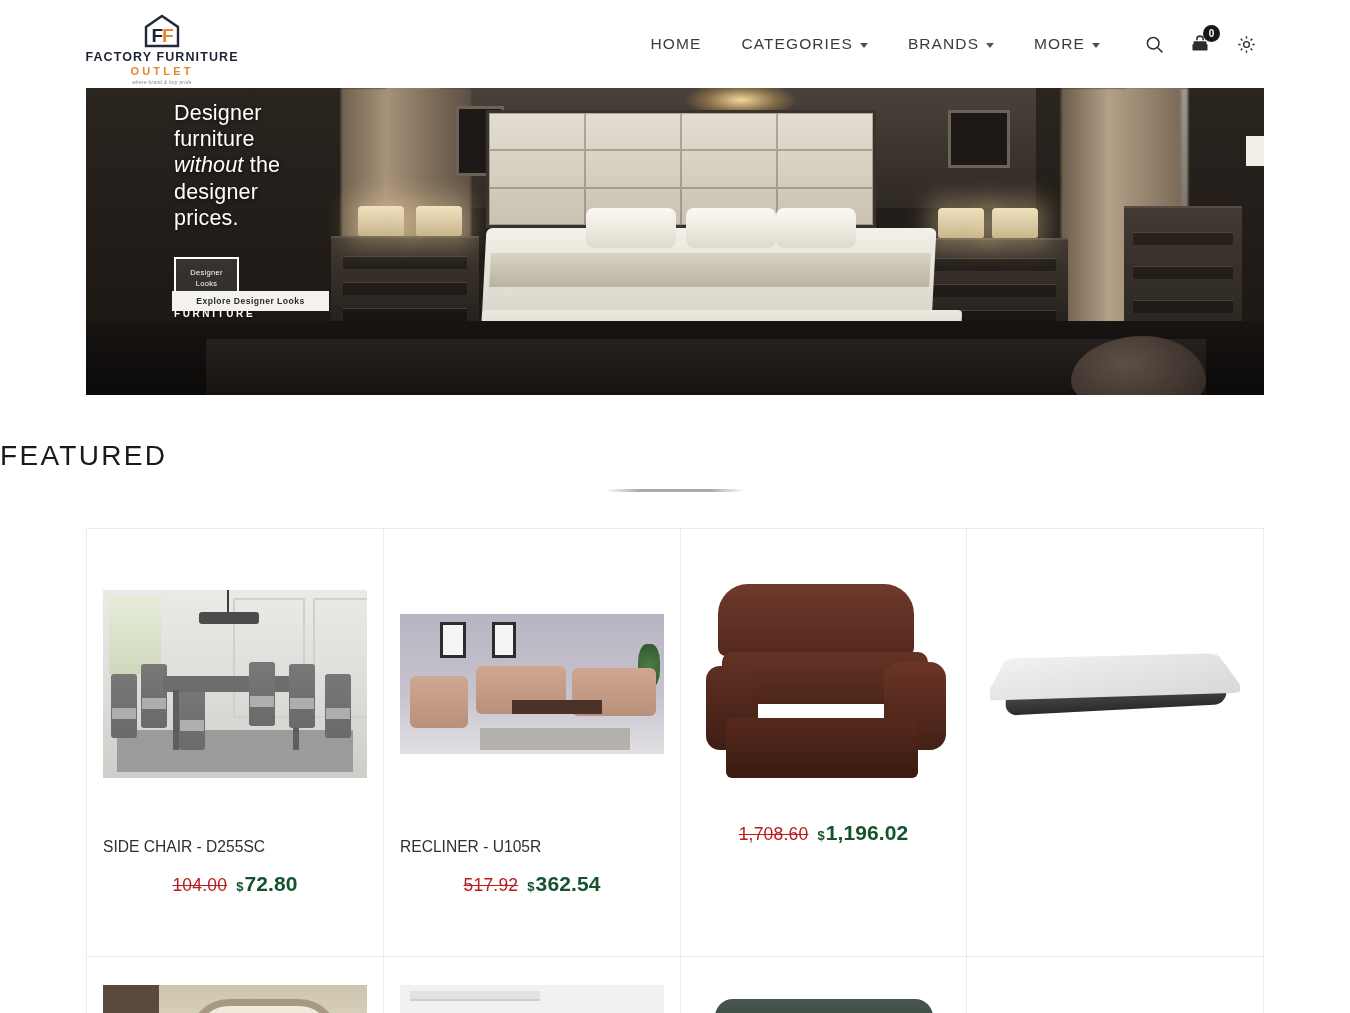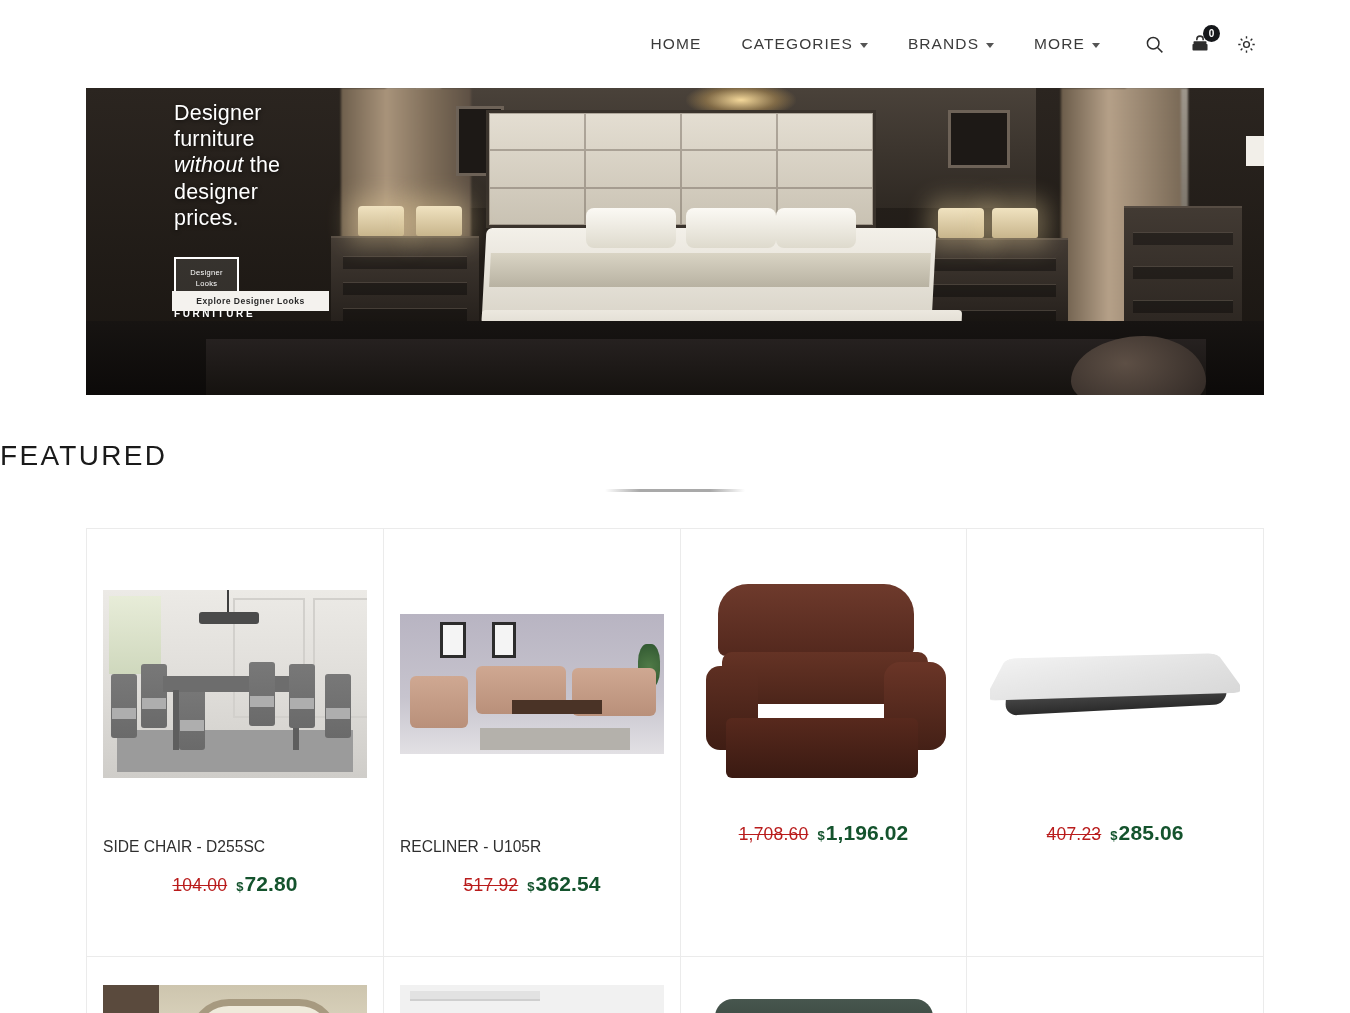--- a/index.html
+++ b/index.html
@@ -440,20 +440,33 @@
   .t-bar .shelf { position:absolute; left:10px; top:6px; width:130px; height:10px; background:#e2e2e2; border-bottom:2px solid #cfcfcf; }
   .t-pillow { width: 230px; height: 78px; background:#fff; }
   .t-pillow .pil { position:absolute; left:6px; top:14px; width:218px; height:64px; background:linear-gradient(180deg,#47564e,#2c3731); border-radius:18px 18px 6px 6px; }
   .t-brick { width: 264px; height: 80px; background:#fff; }
 </style>
 </head>
 <body>
 
 <div class="header">
 
+  <div class="logo-wrap">
+    <div class="logo-house">
+      <svg width="42" height="34" viewBox="0 0 42 34" aria-hidden="true">
+        <path d="M21 2 L37 13 L37 32 L5 32 L5 13 Z" fill="none" stroke="#20283a" stroke-width="2.4"></path>
+      </svg>
+      <div class="logo-ff" style="position:absolute;">
+        <span class="f1">F</span><span class="f2">F</span>
+      </div>
+    </div>
+    <div class="logo-name">FACTORY FURNITURE</div>
+    <div class="logo-sub">OUTLET</div>
+    <div class="logo-tag">where brand &amp; buy pride</div>
+  </div>
 
   <nav class="nav">
     <div class="nav-item">
       <span>HOME</span>
     </div>
     <div class="nav-item">
       <span>CATEGORIES</span>
       <i class="chev"></i>
     </div>
     <div class="nav-item">
@@ -636,24 +649,20 @@
     </div>
   </div>
 
   <div class="card">
     <div class="card-media">
       <div class="thumb t-mattress">
         <div class="side"></div>
         <div class="top"></div>
       </div>
     </div>
-    <div class="price-row">
-      <span class="price-old">407.23</span>
-      <span class="price-new"><span class="cur">$</span><span>285.06</span></span>
-    </div>
   </div>
 
   <div class="card" style="min-height:0;padding-top:28px">
     <div class="card-media" style="height:60px;align-items:flex-start">
       <div class="thumb t-mirror">
           <div class="dark"></div>
           <div class="frame"></div>
         </div>
     </div>
   </div>

